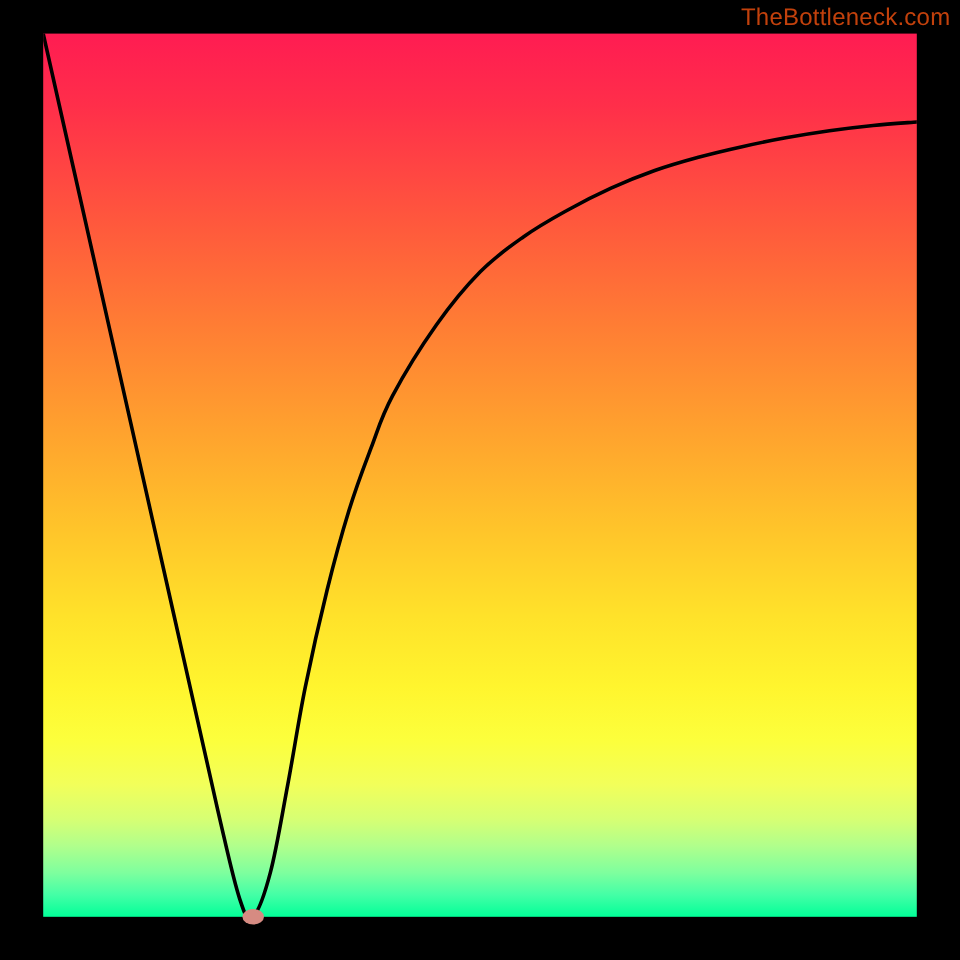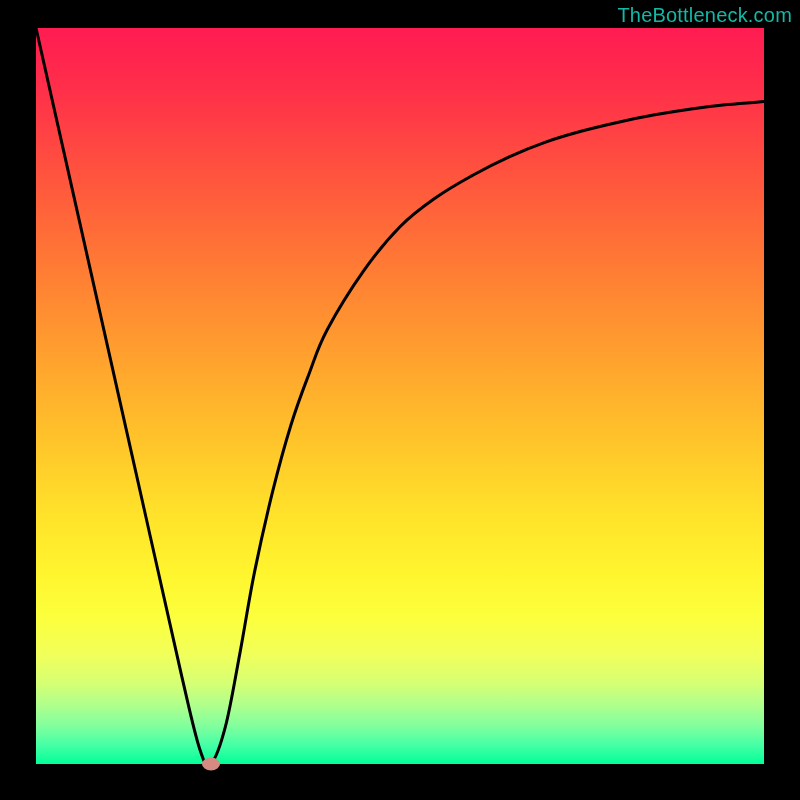--- a/index.html
+++ b/index.html
@@ -56,21 +56,21 @@
     border-radius: 50% / 50%;
     background: #d68b82;
     transform: translate(-50%, -50%);
     left: 174px;
     top: 731px;
   }
   .watermark {
     position: absolute;
     top: 4px;
     right: 8px;
-    color: #14b8a6;
+    color: #c2410c;
     font-size: 20px;
     font-weight: 400;
     letter-spacing: 0.2px;
   }
 </style>
 </head>
 <body>
 
 <div class="frame">
 

